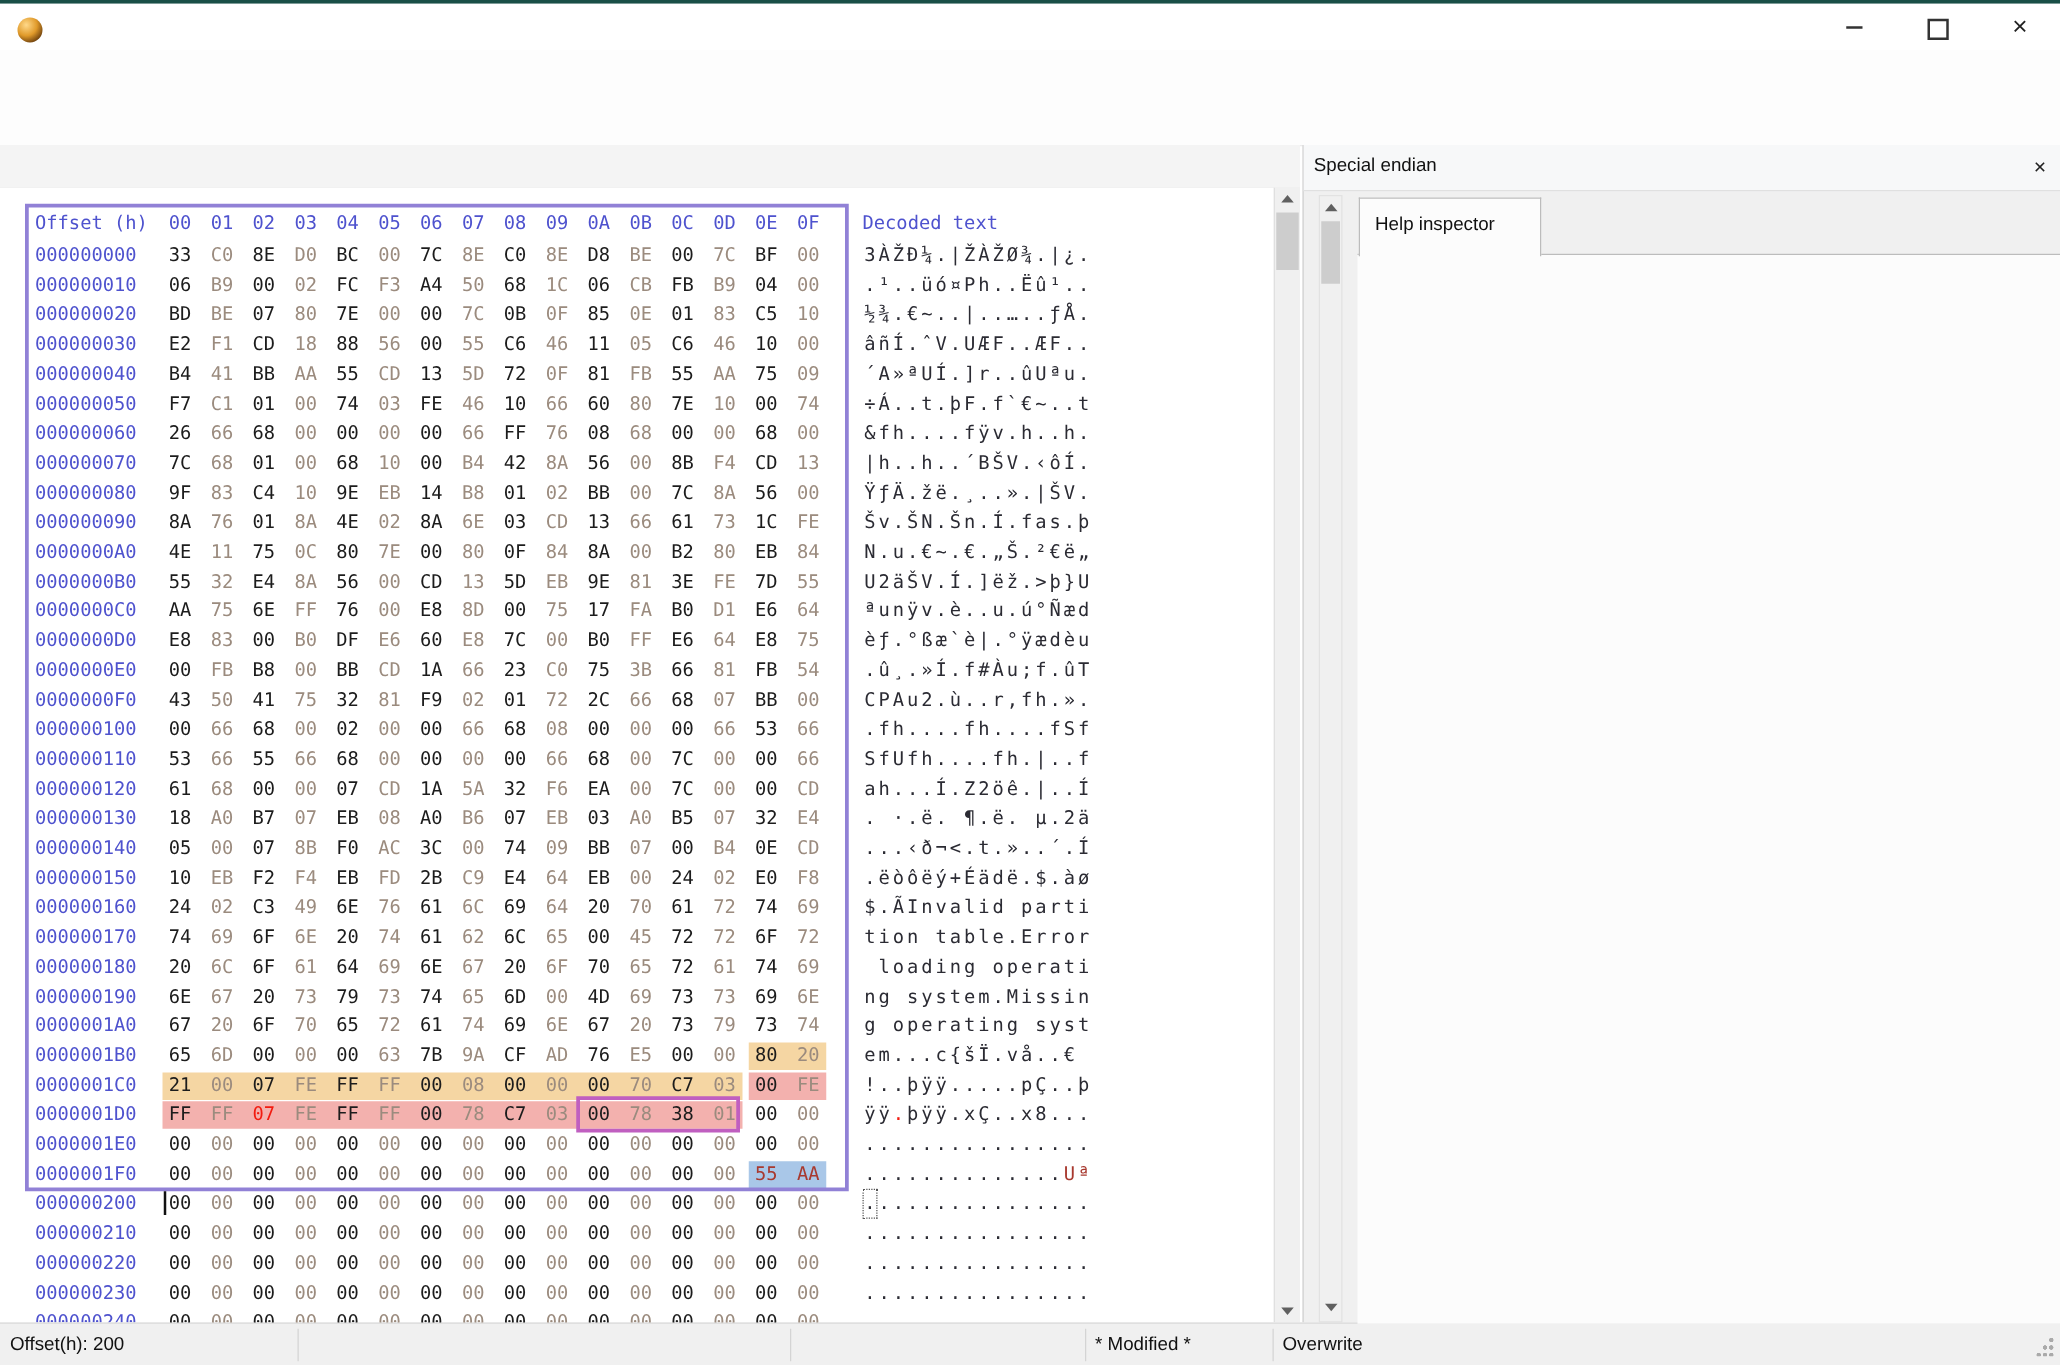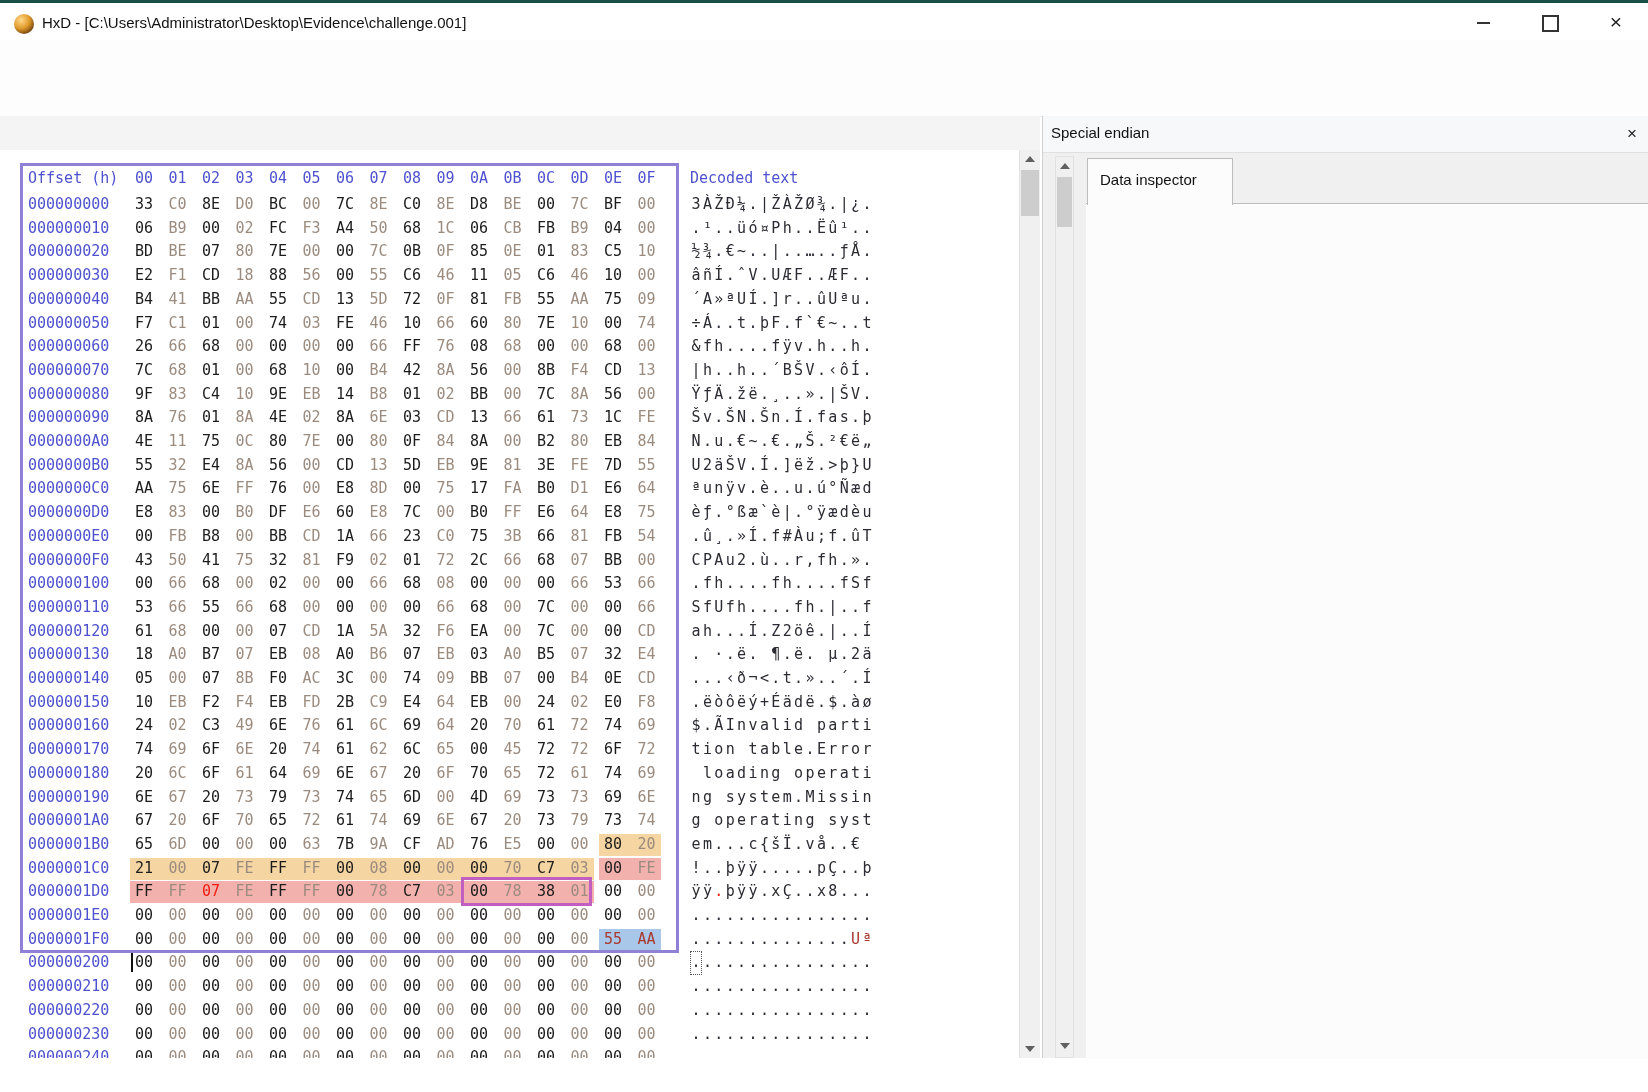--- a/index.html
+++ b/index.html
@@ -151,21 +151,20 @@
           radial-gradient(circle at 3px 15px,#aaa 1.6px,transparent 2px);}
 </style>
 </head>
 <body>
 
 <div id="app">
 
   <div id="topedge" class="abs"></div>
   <div id="titlebar" class="abs">
     <div id="app-icon" class="abs"></div>
-    <span id="title-text" class="abs">HxD - [C:\Users\Administrator\Desktop\Evidence\challenge.001]</span>
     <div id="btn-min" class="abs wbtn"><i></i></div>
     <div id="btn-max" class="abs wbtn"><i></i></div>
     <div id="btn-close" class="abs wbtn">×</div>
   </div>
 
   <div id="menubar" class="abs">
     <div id="menu-grip" class="abs grip"></div>
     <div id="menu-doc-icon" class="abs">
         <b></b>
         <u></u>
@@ -299,21 +298,21 @@
       <div class="sb-btn" style="top:0;">
           <div class="tri-up"></div>
         </div>
       <div id="panel-thumb"></div>
       <div class="sb-btn" style="top:880px;">
           <div class="tri-dn"></div>
         </div>
     </div>
     <div id="panel-body" class="abs"></div>
     <div id="insp-tab" class="abs">
-      <span id="insp-tab-label" class="abs">Data inspector</span>
+      <span id="insp-tab-label" class="abs">Help inspector</span>
     </div>
     <div id="nav-first" class="abs navbtn"><span class="navbar"></span>◀</div>
     <div id="nav-prev" class="abs navbtn">◀</div>
     <div id="nav-next" class="abs navbtn">▶</div>
     <div id="nav-last" class="abs navbtn">▶<span class="navbar"></span></div>
 
     <div id="insp-table" class="abs">
       <div id="insp-divider"></div>
       <div id="inspector-rows">
           <div class="irow sel" style="top: 0px;">
@@ -444,13 +443,23 @@
       <span id="byteorder-label">Byte order</span>
       <span id="radio-le" class="radio on"></span>
       <span id="radio-le-label">Little endian</span>
       <span id="radio-be" class="radio"></span>
       <span id="radio-be-label">Big endian</span>
     </div>
     <div id="hexbasis-cb" class="abs"></div>
     <span id="hexbasis-label" class="abs">Hexadecimal basis (for integral numbers)</span>
   </div>
 
+  <div id="statusbar" class="abs">
+    <span id="st-offset">Offset(h): 200</span>
+    <div class="ssep" style="left:238px;"></div>
+    <div class="ssep" style="left:632px;"></div>
+    <div class="ssep" style="left:868px;"></div>
+    <span id="st-modified">* Modified *</span>
+    <div class="ssep" style="left:1018px;"></div>
+    <span id="st-mode">Overwrite</span>
+    <div id="grip"></div>
+  </div>
 </div>
 
 </body></html>

